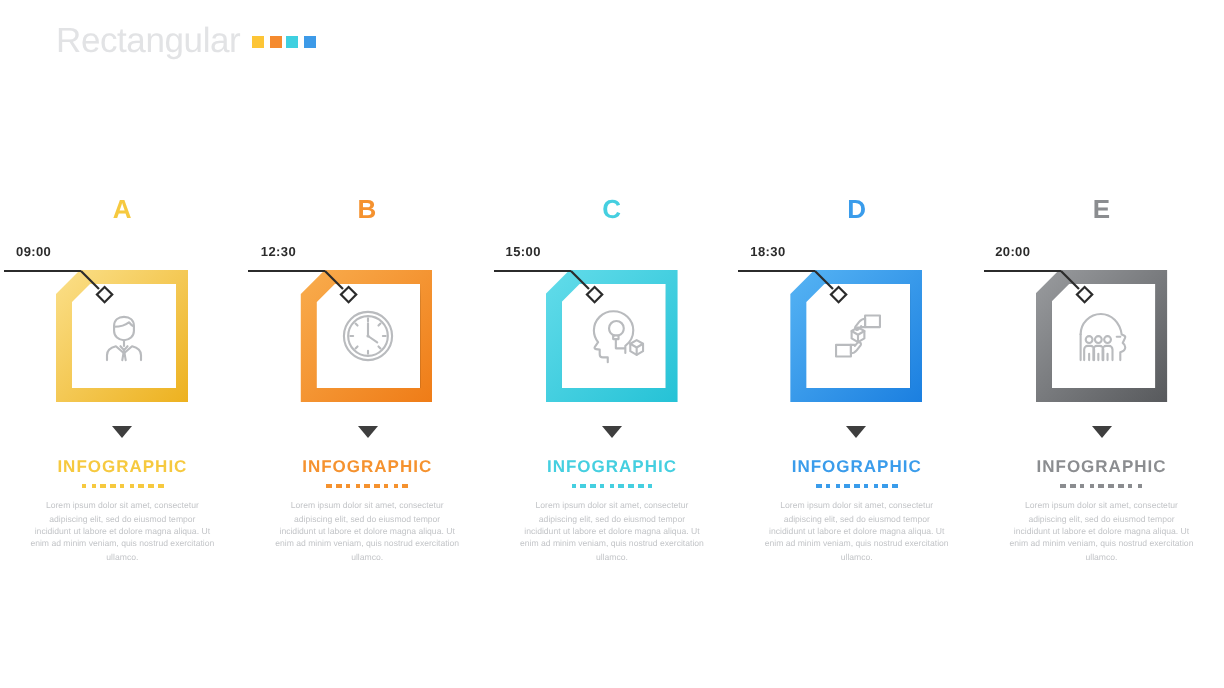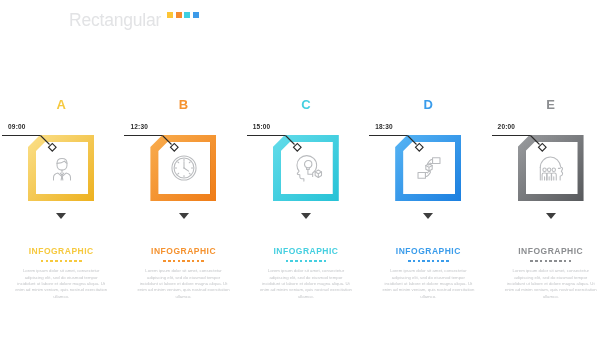--- a/index.html
+++ b/index.html
@@ -26,22 +26,21 @@
   .title-line {
     font-size: 17.5px;
     line-height: 19px;
     font-weight: 400;
     color: #e2e3e5;
     letter-spacing: -0.2px;
     white-space: nowrap;
   }
   .title-line-1 {
     display: flex;
-    align-items: flex-start;
-    margin-left: 41px;
+    align-items: center;
   }
   .title-dots {
     display: inline-flex;
     gap: 2.5px;
     margin-left: 6px;
     margin-top: 1px;
   }
   .title-dots i {
     display: block;
     width: 6px;
@@ -130,21 +129,21 @@
     width: 0;
     height: 0;
     border-left: 5.5px solid transparent;
     border-right: 5.5px solid transparent;
     border-top: 6.5px solid #3e3e3e;
     margin-top: 5px;
   }
 
   
   .headline {
-    margin-top: 27px;
+    margin-top: 9px;
     font-size: 8.5px;
     font-weight: 700;
     letter-spacing: 0.5px;
   }
   .dotrow {
     display: flex;
     gap: 2.2px;
     margin-top: 3.5px;
   }
   .dotrow i {

